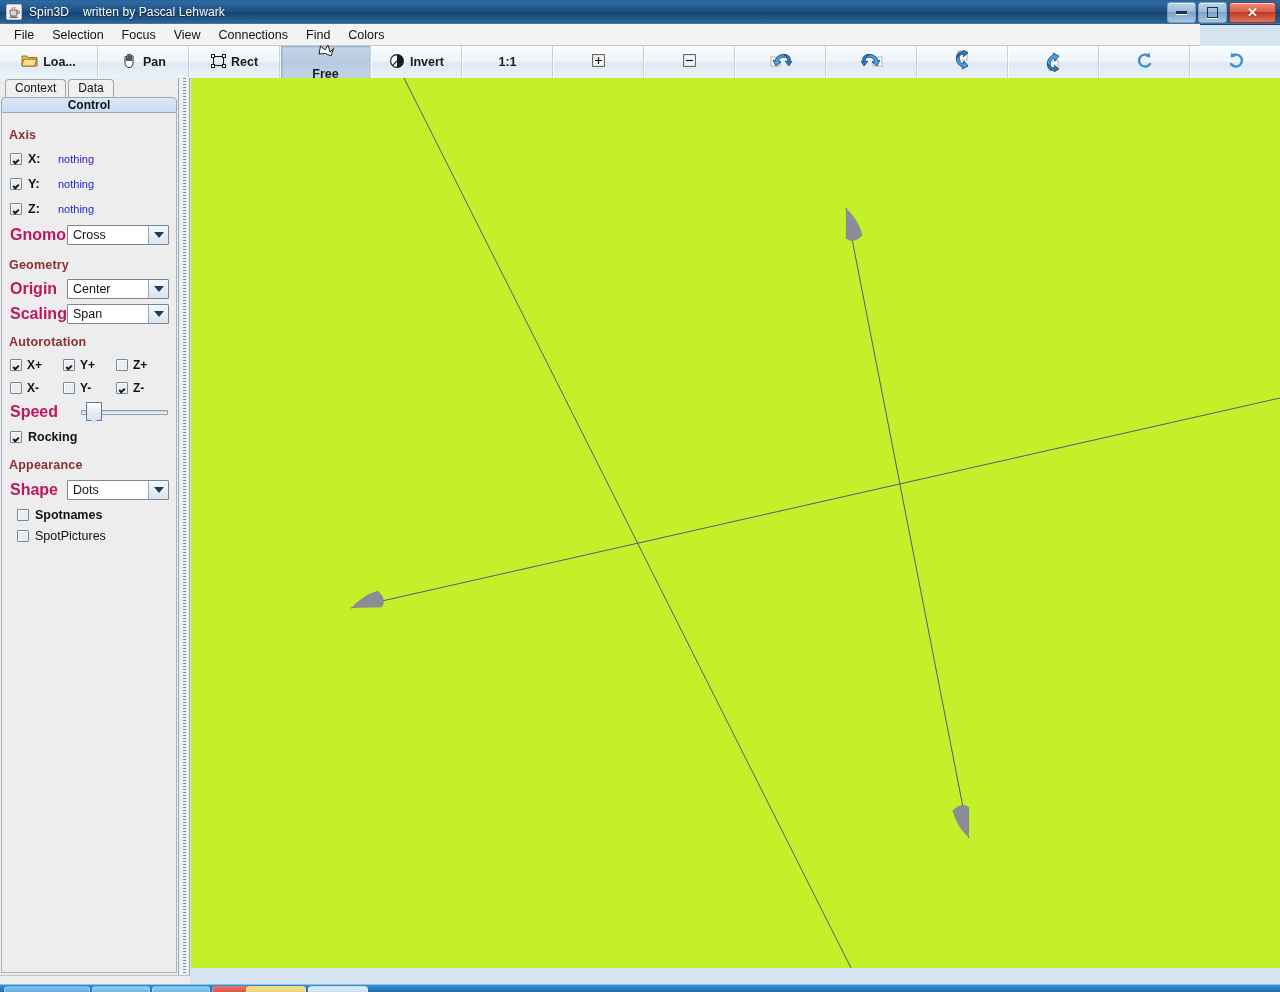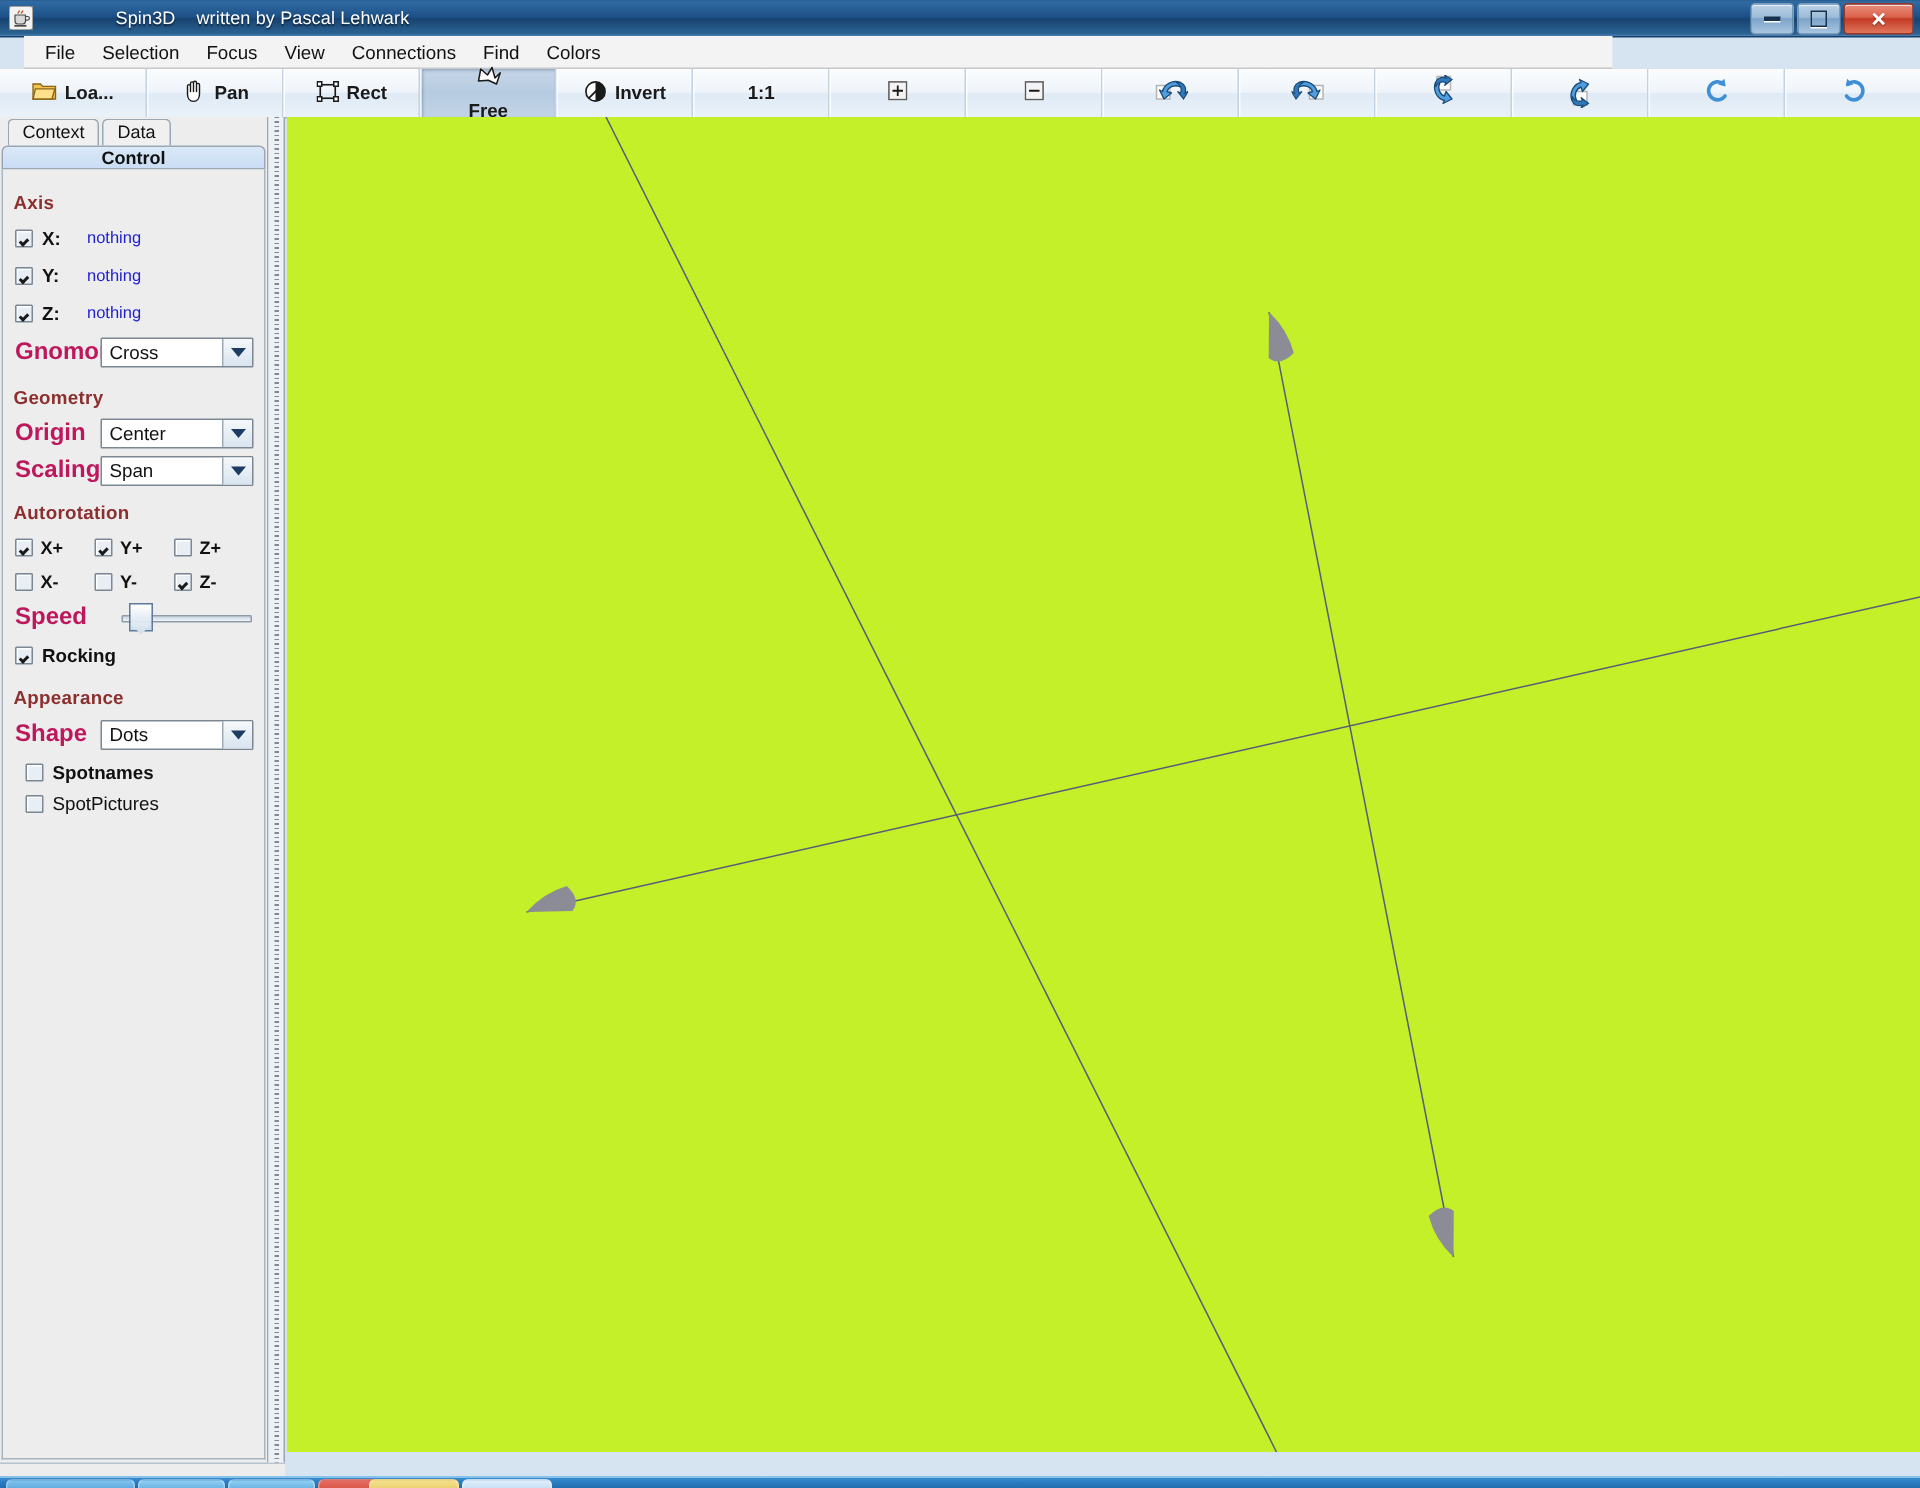--- a/index.html
+++ b/index.html
@@ -9,21 +9,21 @@
     background:#d6e3f0;
     -webkit-font-smoothing:none;
   }
   .app{position:relative;width:1280px;height:992px;}
 
   
   .titlebar{
     position:absolute;left:0;top:0;width:1280px;height:24px;
     background:linear-gradient(to bottom,#2a5d8f 0%,#2f6ba3 5%,#1c4f85 48%,#17436f 52%,#2b6394 94%,#4b82b2 100%);
     border-bottom:1px solid #16426e;
-    display:flex;align-items:center;gap:48px;
+    display:flex;align-items:center;
   }
   .title-icon{
     width:16px;height:16px;margin-left:6px;margin-right:7px;
     flex:0 0 auto;position:relative;
   }
   .title-text{
     color:#ffffff;font-size:12px;font-weight:normal;
     text-shadow:0 1px 1px rgba(0,0,0,.55);
     white-space:nowrap;letter-spacing:.1px;
   }
@@ -40,21 +40,21 @@
     background:linear-gradient(to bottom,#e9907d 0%,#d9604a 45%,#c23a24 50%,#e0765c 100%);
     border-color:#9d3322;
   }
   .winbtn i{display:block;font-style:normal;color:#14324f;font-size:11px;line-height:1;}
   .winbtn.close i{color:#ffffff;font-size:13px;font-weight:bold;text-shadow:0 1px 1px rgba(0,0,0,.4);}
   .mini-bar{width:11px;height:3px;background:#16324e;box-shadow:0 1px 0 #fff;}
   .maxi-sq{width:9px;height:9px;border:1.5px solid #16324e;background:transparent;box-shadow:0 1px 0 #fff;}
 
   
   .menubar{
-    position:absolute;left:16px;top:24px;width:1059px;height:22px;
+    position:absolute;left:0;top:24px;width:1200px;height:22px;
     background:#f3f3f3;border-bottom:1px solid #c8c8c8;
     display:flex;align-items:center;padding-left:6px;box-sizing:border-box;
   }
   .menuitem{
     font-size:12.5px;color:#111;padding:2px 8px;margin-right:2px;
     white-space:nowrap;cursor:default;
   }
 
   
   .toolbar{

